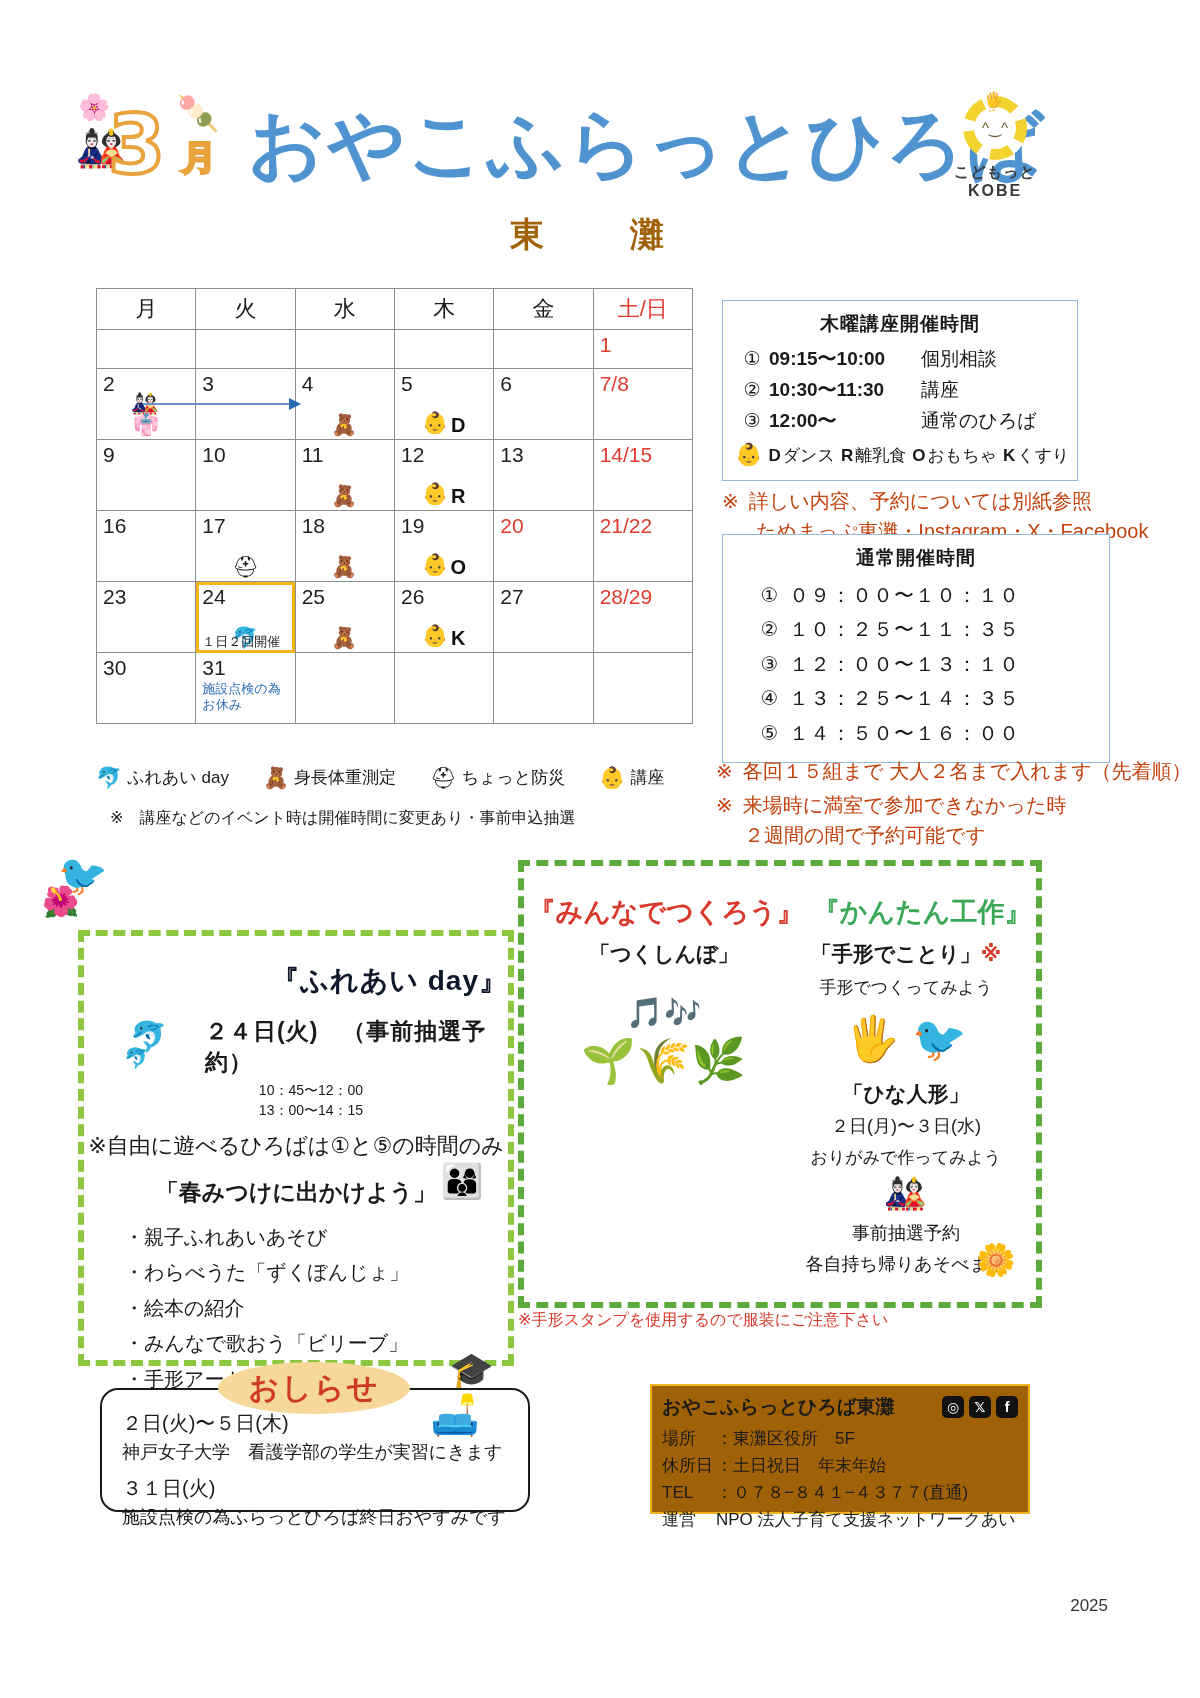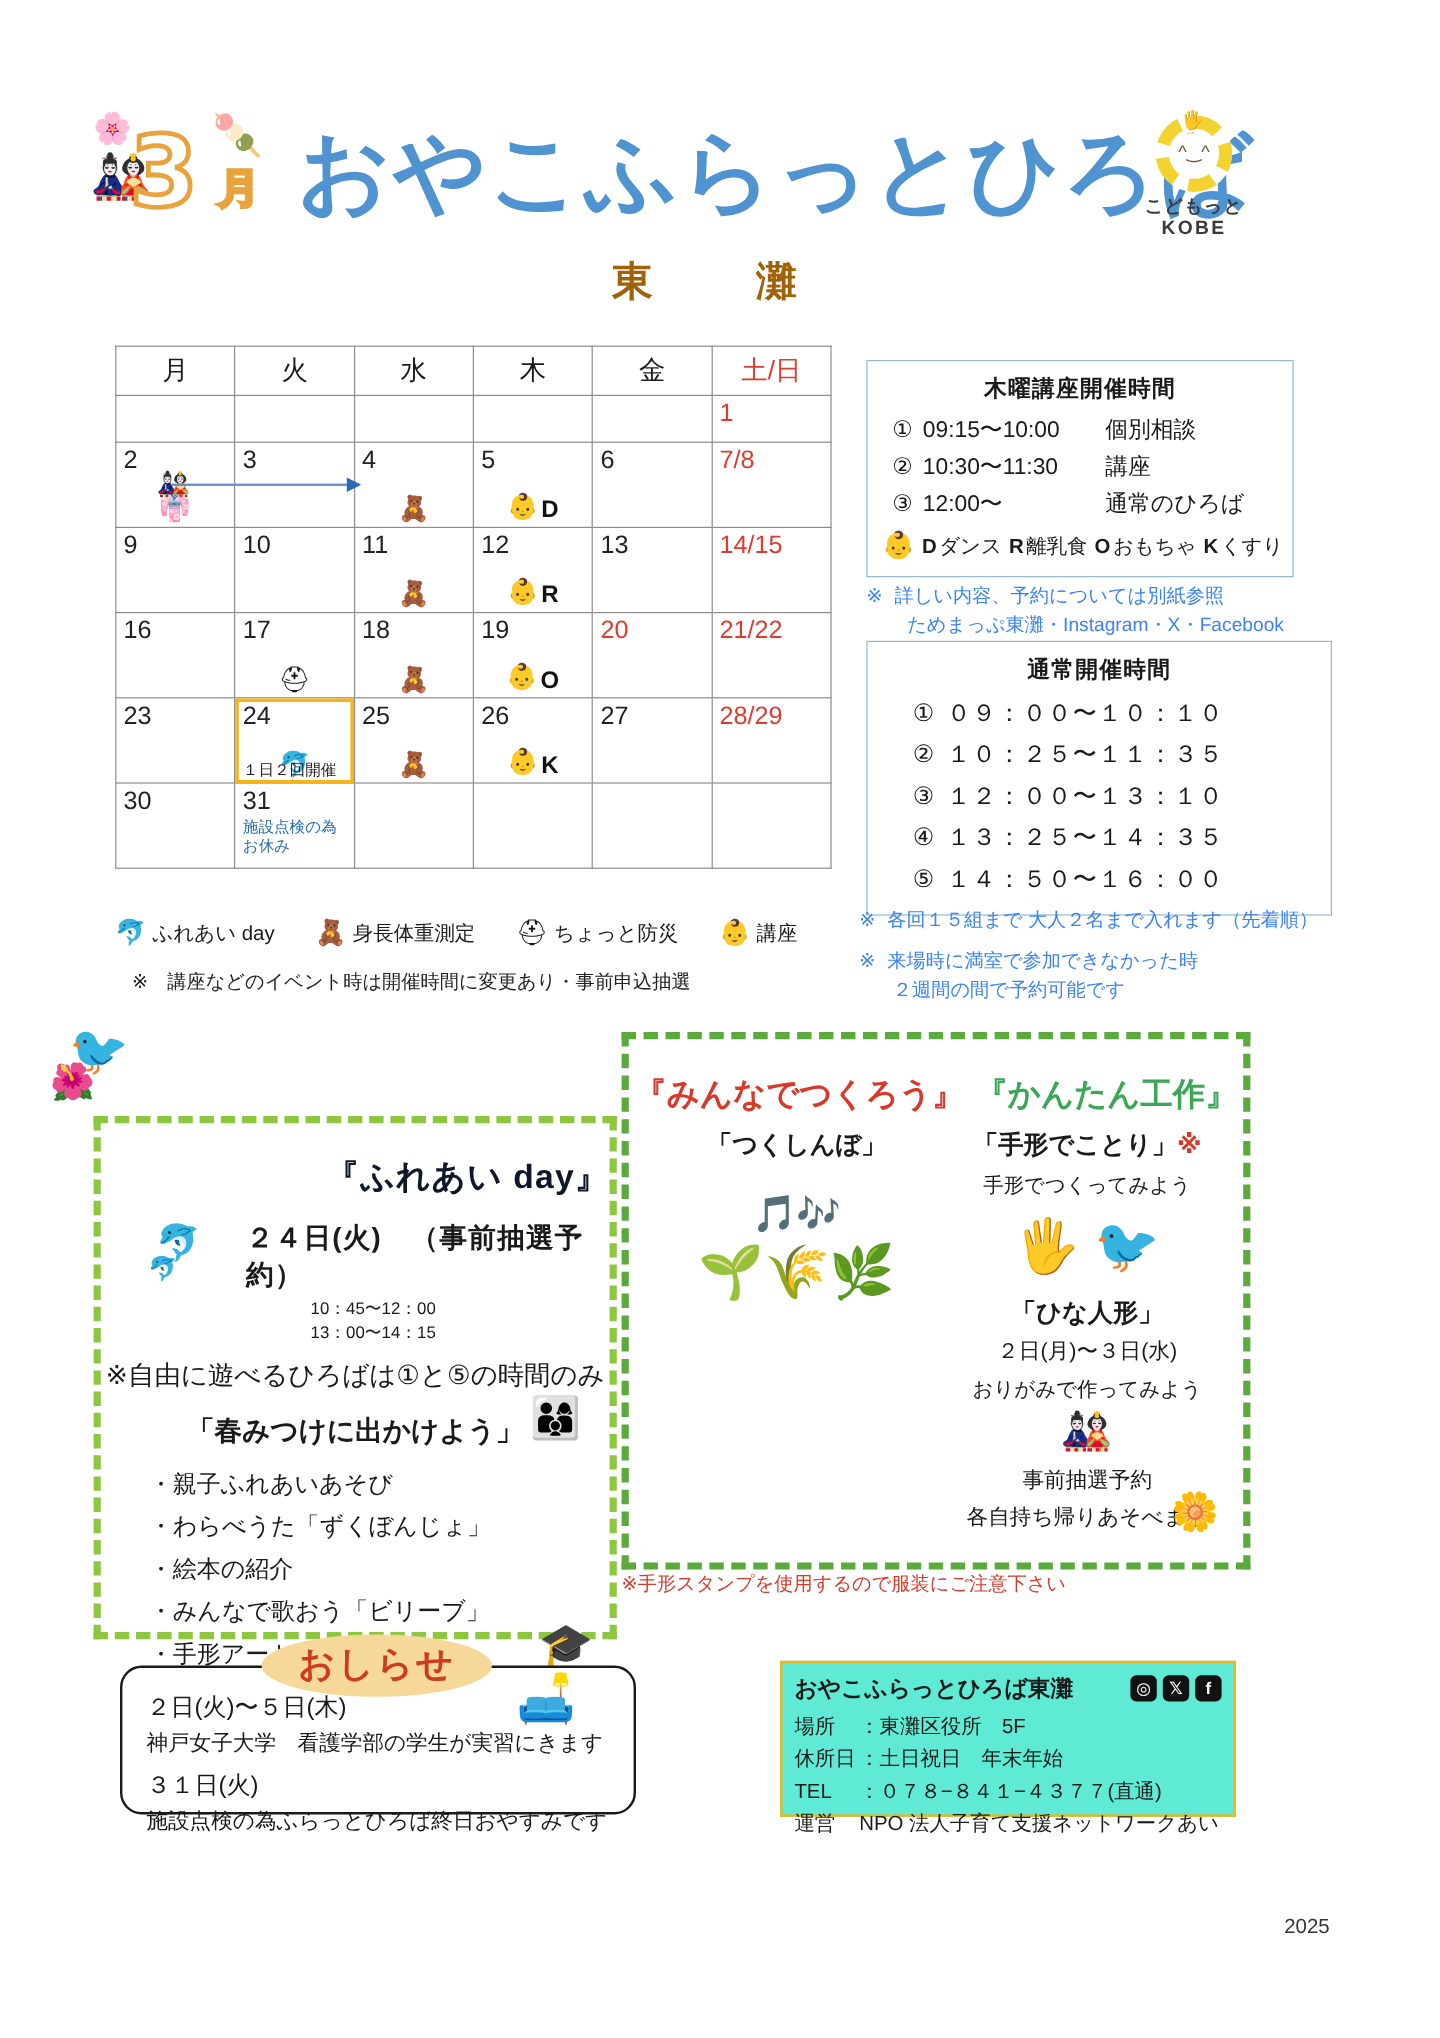--- a/index.html
+++ b/index.html
@@ -115,30 +115,30 @@
 
   
   .box{
     position:absolute;border:1px solid #93b8d8;background:#fff;
   }
   .box-a{left:722px;top:300px;width:330px;padding:10px 12px 12px;}
   .box-b{left:722px;top:534px;width:330px;padding:10px 28px 12px;}
   .bx-title{text-align:center;font-size:19px;font-weight:bold;letter-spacing:1px;margin-bottom:7px;}
   .bx-row{display:flex;font-size:19px;line-height:1.62;white-space:nowrap;}
   .bx-row .no{width:34px;text-align:center;}
-  .bx-row .tm{width:152px;letter-spacing:0px;}
+  .bx-row .tm{width:152px;letter-spacing:0px;font-weight:bold;}
   .bx-row .lb{flex:1;}
   .bx-legend{display:flex;align-items:center;font-size:17px;margin-top:6px;white-space:nowrap;}
   .bx-legend .bico{font-size:22px;margin-right:6px;}
   .bx-legend b{font-weight:bold;margin:0 2px 0 6px;}
   .bx-legend b:first-of-type{margin-left:0;}
   .bx-row-b{display:flex;font-size:20px;line-height:1.72;white-space:nowrap;letter-spacing:1px;}
   .bx-row-b .no{width:38px;text-align:center;}
 
-  .rnote{position:absolute;font-size:16px;line-height:1.5;color:#3b82f6;white-space:nowrap;}
+  .rnote{position:absolute;font-size:20px;line-height:1.5;color:#c2410c;white-space:nowrap;}
   .rnote .mk{margin-right:10px;}
   .n1{left:722px;top:486px;}
   .n1 .l2{margin-left:34px;}
   .n2{left:716px;top:756px;}
   .n3{left:716px;top:790px;}
   .n3 .l2{margin-left:28px;}
 
   
   .panel{position:absolute;background:#fff;}
   .panel-left{
@@ -202,21 +202,21 @@
     text-align:center;line-height:52px;
     color:#cf3b1e;font-size:30px;font-weight:bold;letter-spacing:2px;
   }
   .osh-body{position:absolute;left:22px;top:46px;font-size:18px;line-height:1.55;}
   .osh-body .big{font-size:20px;}
   .sofa{position:absolute;left:430px;top:1392px;font-size:40px;}
 
   
   .contact{
     position:absolute;left:650px;top:1384px;width:380px;height:130px;
-    border:2px solid #f0b41f;background:#5eead4;box-sizing:border-box;padding:8px 10px;
+    border:2px solid #f0b41f;background:#a16207;box-sizing:border-box;padding:8px 10px;
   }
   .ct-head{display:flex;align-items:center;}
   .ct-name{font-size:19px;font-weight:bold;flex:1;}
   .ct-icons{display:flex;gap:5px;}
   .sq{width:22px;height:22px;border-radius:5px;display:inline-block;font-size:14px;line-height:22px;text-align:center;color:#fff;font-weight:bold;}
   .sq.ig{background:#111;}
   .sq.xx{background:#111;}
   .sq.fb{background:#111;}
   .ct-rows{margin-top:6px;font-size:17px;line-height:1.58;}
   .ct-rows .lb{display:inline-block;width:54px;}

